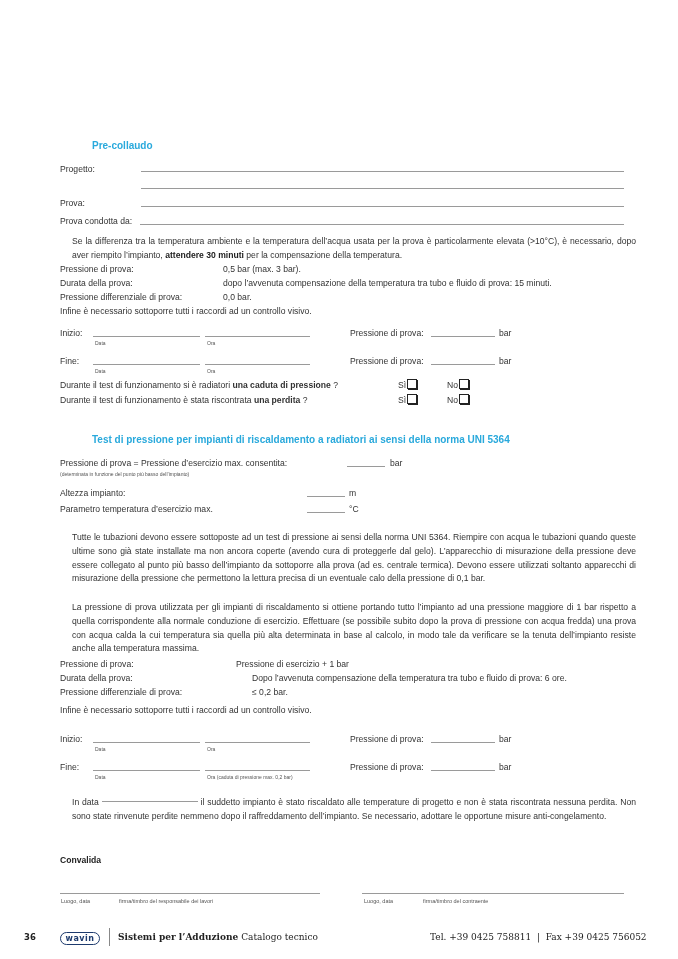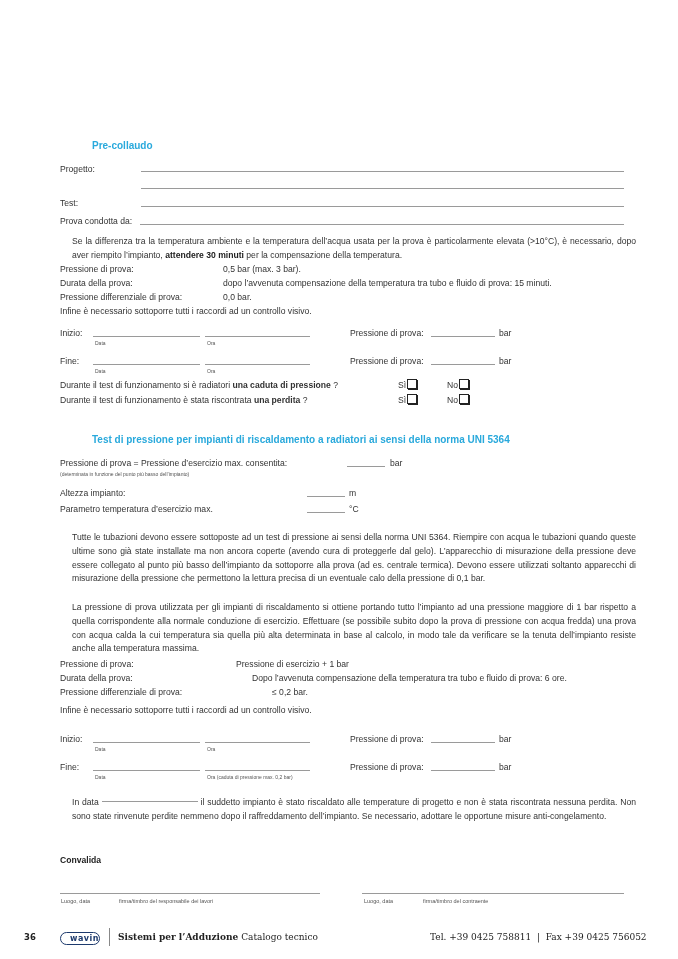--- a/index.html
+++ b/index.html
@@ -5,32 +5,32 @@
   html, body { margin: 0; padding: 0; background: #ffffff; }
   body { width: 678px; height: 959px; position: relative; font-family: "Liberation Sans", sans-serif; color: #333333; font-size: 8.6px; overflow: hidden; }
   .abs { position: absolute; }
   .title { color: #29a9dc; font-weight: bold; font-size: 10px; padding-left: 32px; }
   .line { position: absolute; border-bottom: 1px solid #9a9a9a; height: 0; }
   .small { font-size: 5px; color: #555; }
   .para { position: absolute; left: 72px; width: 564px; line-height: 13.8px; text-align: justify; }
   .para b { color: #222; }
   .cb { display: inline-block; width: 8px; height: 8px; border: 1.3px solid #222; box-shadow: 1px 1px 0 #222; vertical-align: -1px; margin-left: 1px; background: #fff; }
   .footer-text { font-family: "DejaVu Serif", serif; font-size: 9px; color: #222; }
-  .logo { position: absolute; left: 60px; top: 932px; width: 38px; height: 11px; border: 1.4px solid #1d3a6d; border-radius: 7px; color: #1d3a6d; font-family: "DejaVu Sans", sans-serif; font-weight: bold; font-size: 8px; line-height: 11px; text-align: right; letter-spacing: 0.5px; }
+  .logo { position: absolute; left: 60px; top: 932px; width: 38px; height: 11px; border: 1.4px solid #1d3a6d; border-radius: 7px; color: #1d3a6d; font-family: "DejaVu Sans", sans-serif; font-weight: bold; font-size: 8px; line-height: 11px; text-align: center; letter-spacing: 0.5px; }
 </style>
 </head>
 <body>
 
 <div class="abs title" style="left:60px;top:140px;">Pre-collaudo</div>
 
 <div class="abs" style="left:60px;top:164px;">Progetto:</div>
 <div class="line" style="left:141px;top:171px;width:483px;"></div>
 <div class="line" style="left:141px;top:188px;width:483px;"></div>
 
-<div class="abs" style="left:60px;top:198px;">Test:</div>
+<div class="abs" style="left:60px;top:198px;">Prova:</div>
 <div class="line" style="left:141px;top:206px;width:483px;"></div>
 
 <div class="abs" style="left:60px;top:216px;">Prova condotta da:</div>
 <div class="line" style="left:140px;top:224px;width:484px;"></div>
 
 <div class="para" style="top:235px;"><span>Se la differenza tra la temperatura ambiente e la temperatura dell’acqua usata per la prova è particolarmente elevata (&gt;10°C), è necessario, dopo aver riempito l’impianto, </span><b>attendere 30 minuti</b><span> per la compensazione della temperatura.</span></div>
 
 <div class="abs" style="left:60px;top:264px;">Pressione di prova:</div>
 <div class="abs" style="left:223px;top:264px;">0,5 bar (max. 3 bar).</div>
 <div class="abs" style="left:60px;top:278px;">Durata della prova:</div>
@@ -81,21 +81,21 @@
 <div class="abs" style="left:349px;top:504px;">°C</div>
 
 <div class="para" style="top:531px;">Tutte le tubazioni devono essere sottoposte ad un test di pressione ai sensi della norma UNI 5364. Riempire con acqua le tubazioni quando queste ultime sono già state installate ma non ancora coperte (avendo cura di proteggerle dal gelo). L’apparecchio di misurazione della pressione deve essere collegato al punto più basso dell’impianto da sottoporre alla prova (ad es. centrale termica). Devono essere utilizzati soltanto apparecchi di misurazione della pressione che permettono la lettura precisa di un eventuale calo della pressione di 0,1 bar.</div>
 <div class="para" style="top:601px;">La pressione di prova utilizzata per gli impianti di riscaldamento si ottiene portando tutto l’impianto ad una pressione maggiore di 1 bar rispetto a quella corrispondente alla normale conduzione di esercizio. Effettuare (se possibile subito dopo la prova di pressione con acqua fredda) una prova con acqua calda la cui temperatura sia quella più alta determinata in base al calcolo, in modo tale da verificare se la tenuta dell’impianto resiste anche alla temperatura massima.</div>
 
 <div class="abs" style="left:60px;top:659px;">Pressione di prova:</div>
 <div class="abs" style="left:236px;top:659px;">Pressione di esercizio + 1 bar</div>
 <div class="abs" style="left:60px;top:673px;">Durata della prova:</div>
 <div class="abs" style="left:252px;top:673px;">Dopo l’avvenuta compensazione della temperatura tra tubo e fluido di prova: 6 ore.</div>
 <div class="abs" style="left:60px;top:687px;">Pressione differenziale di prova:</div>
-<div class="abs" style="left:252px;top:687px;margin-left:20px;">≤ 0,2 bar.</div>
+<div class="abs" style="left:252px;top:687px;">≤ 0,2 bar.</div>
 <div class="abs" style="left:60px;top:705px;">Infine è necessario sottoporre tutti i raccordi ad un controllo visivo.</div>
 
 <div class="abs" style="left:60px;top:734px;">Inizio:</div>
 <div class="line" style="left:93px;top:742px;width:107px;"></div>
 <div class="line" style="left:205px;top:742px;width:105px;"></div>
 <div class="abs small" style="left:95px;top:746px;">Data</div>
 <div class="abs small" style="left:207px;top:746px;">Ora</div>
 <div class="abs" style="left:350px;top:734px;">Pressione di prova:</div>
 <div class="line" style="left:431px;top:742px;width:64px;"></div>
 <div class="abs" style="left:499px;top:734px;">bar</div>

